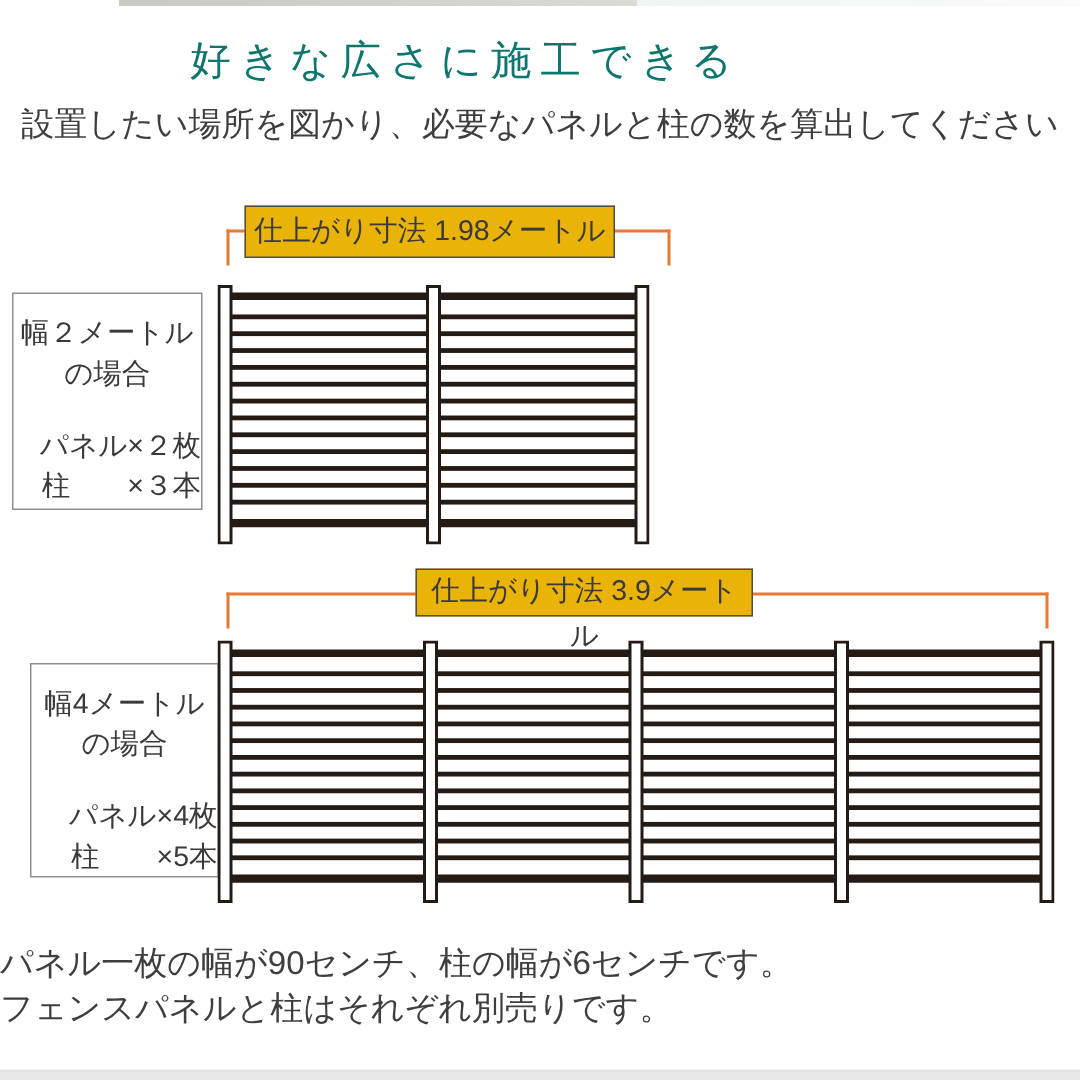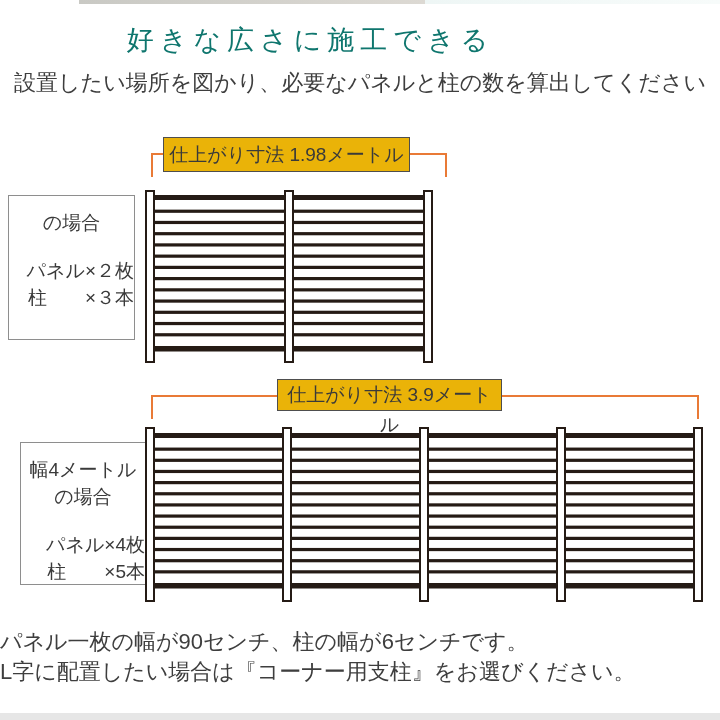--- a/index.html
+++ b/index.html
@@ -47,20 +47,21 @@
 
   <div class="page-title">好きな広さに施工できる</div>
   <div class="page-subtitle">設置したい場所を図かり、必要なパネルと柱の数を算出してください</div>
 
   <div class="bracket-h" style="left:151px;top:153px;width:296px;"></div>
   <div class="bracket-v" style="left:151px;top:153px;height:24px;"></div>
   <div class="bracket-v" style="left:445px;top:153px;height:24px;"></div>
   <div class="dim-box dim-box-1">仕上がり寸法 1.98メートル</div>
 
   <div class="info-box info-box-1">
+    <div class="info-line-c">幅２メートル</div>
     <div class="info-line-c">の場合</div>
     <div class="info-gap"></div>
     <div class="info-line-l">パネル×２枚</div>
     <div class="info-line-l">柱　　×３本</div>
   </div>
 
   <svg id="fence1" class="fence fence-1" width="288" height="173" viewBox="0 0 288 173">
       <rect x="4" y="5" width="280" height="5" fill="#251b15"></rect>
       <rect x="4" y="156" width="280" height="5.5" fill="#251b15"></rect>
       <rect x="4" y="19.63076923076923" width="280" height="3.2" fill="#251b15"></rect>
@@ -110,17 +111,17 @@
       <rect x="4" y="143.24615384615385" width="550" height="3.2" fill="#251b15"></rect>
       <rect x="1" y="1" width="8" height="173" fill="#ffffff" stroke="#251b15" stroke-width="2"></rect>
       <rect x="138" y="1" width="8" height="173" fill="#ffffff" stroke="#251b15" stroke-width="2"></rect>
       <rect x="275" y="1" width="8" height="173" fill="#ffffff" stroke="#251b15" stroke-width="2"></rect>
       <rect x="412" y="1" width="8" height="173" fill="#ffffff" stroke="#251b15" stroke-width="2"></rect>
       <rect x="549" y="1" width="8" height="173" fill="#ffffff" stroke="#251b15" stroke-width="2"></rect>
     </svg>
 
   <div class="footer-notes">
     <div>パネル一枚の幅が90センチ、柱の幅が6センチです。</div>
-    <div>L字に配置したい場合は『コーナー用支柱』をお選びください。</div>
+    <div>フェンスパネルと柱はそれぞれ別売りです。</div>
   </div>
 
   <div class="strip-bottom"></div>
 </div>
 
 </body></html>

